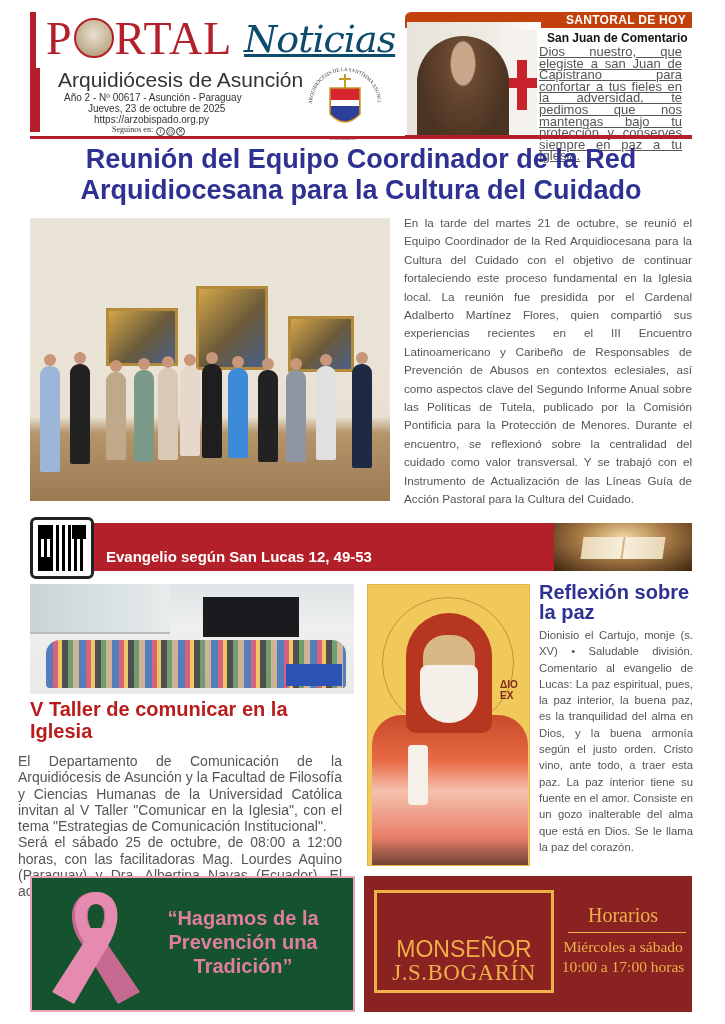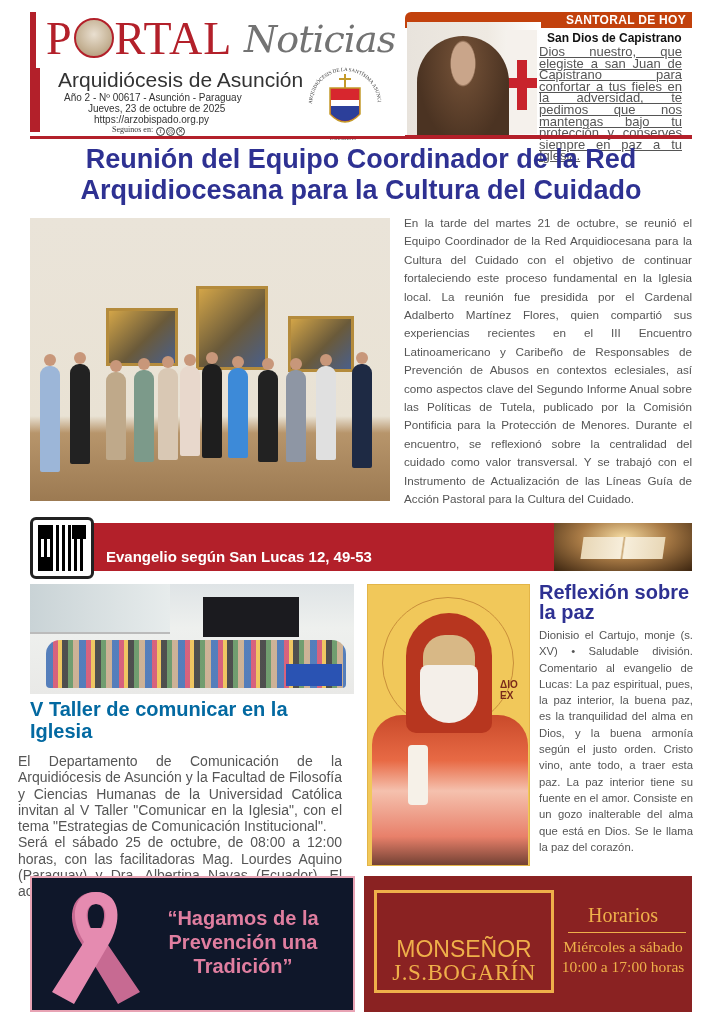--- a/index.html
+++ b/index.html
@@ -6,21 +6,21 @@
   html, body { width: 725px; height: 1024px; background: #ffffff; overflow: hidden; }
   body { position: relative; font-family: "Liberation Sans", sans-serif; color: #444; }
 
   
   .masthead { position: absolute; left: 30px; top: 12px; width: 368px; height: 124px; }
   .mast-bar { position: absolute; left: 0; top: 0; width: 6px; height: 120px; background: #b3202a; }
   .mast-bar:after { content: ""; position: absolute; left: 0; top: 56px; width: 10px; height: 64px; background: #b3202a; }
   .portal { position: absolute; left: 16px; top: 2px; font-family: "Liberation Serif", serif; font-size: 46px; color: #b3202a; letter-spacing: 1px; line-height: 50px; }
   .portal .o-medal { display: inline-block; width: 40px; height: 40px; border: 2px solid #b3202a; border-radius: 50%; vertical-align: -4px;
      background: radial-gradient(circle at 50% 40%, #e9dfd0 0%, #c8b69a 55%, #a98e6c 100%); margin: 0 1px; }
-  .noticias { position: absolute; left: 214px; top: 4px; font-family: "DejaVu Serif", serif; font-style: italic; font-size: 38px; color: #737373; line-height: 46px; letter-spacing: -1px; }
+  .noticias { position: absolute; left: 214px; top: 4px; font-family: "DejaVu Serif", serif; font-style: italic; font-size: 38px; color: #0c4a6e; line-height: 46px; letter-spacing: -1px; text-decoration: underline; }
   .arqui { position: absolute; left: 28px; top: 56px; font-size: 21px; color: #333; }
   .meta-line { position: absolute; font-size: 10px; color: #333; white-space: nowrap; }
   .meta-1 { left: 34px; top: 80px; }
   .meta-2 { left: 58px; top: 91px; }
   .meta-3 { left: 64px; top: 102px; }
   .meta-4 { left: 82px; top: 113px; font-size: 8px; font-family: "Liberation Serif", serif; }
   .soc { display: inline-block; width: 9px; height: 9px; border: 1px solid #333; border-radius: 50%; font-size: 6px; line-height: 7px; text-align: center; vertical-align: -1px; margin-left: 1px; }
   .crest { position: absolute; left: 270px; top: 52px; width: 90px; height: 80px; }
   .header-rule { position: absolute; left: 30px; top: 136px; width: 662px; height: 3px; background: #b3202a; }
 
@@ -68,40 +68,40 @@
   .bible:before { content: ""; position: absolute; left: 28px; top: 14px; width: 82px; height: 22px; background: linear-gradient(90deg, #e8d7b6, #f7eedb 48%, #caa774 50%, #f7eedb 52%, #e8d7b6); transform: skewX(-8deg); }
 
   
   .photo-taller { position: absolute; left: 30px; top: 584px; width: 324px; height: 110px; overflow: hidden;
      background: linear-gradient(180deg, #dfe4e6 0%, #eef0ee 40%, #e9e9e7 100%); }
   .taller-board { position: absolute; left: 173px; top: 13px; width: 96px; height: 40px; background: #1b1b1f; }
   .taller-window { position: absolute; left: 0; top: 0; width: 140px; height: 50px; background: linear-gradient(90deg,#c9d3d6,#e7ecec); border-bottom: 2px solid #bbb; }
   .crowd { position: absolute; left: 16px; top: 56px; width: 300px; height: 48px;
      background: repeating-linear-gradient(90deg, #3a6bb3 0 7px, #d44a6a 7px 12px, #f0c04a 12px 16px, #333 16px 22px, #5b8f5a 22px 27px, #c8a888 27px 33px); border-radius: 14px 14px 4px 4px; opacity: .85; }
   .blue-table { position: absolute; left: 256px; top: 80px; width: 56px; height: 22px; background: #2a53b3; }
-  .taller-title { position: absolute; left: 30px; top: 698px; width: 324px; font-size: 20px; line-height: 22px; font-weight: bold; color: #0369a1; }
+  .taller-title { position: absolute; left: 30px; top: 698px; width: 324px; font-size: 20px; line-height: 22px; font-weight: bold; color: #b91c1c; }
   .taller-body { position: absolute; left: 18px; top: 743px; width: 324px; font-size: 14px; line-height: 16.3px; color: #555; text-align: justify; margin-top: 10px; }
   .taller-body p + p { margin-top: 0; }
 
   
   .icon-img { position: absolute; left: 367px; top: 584px; width: 163px; height: 282px; overflow: hidden;
      background: #f1c85a; border: 1px solid #e3b548; }
   .halo { position: absolute; left: 14px; top: 12px; width: 132px; height: 132px; border: 1.5px solid #c98f3a; border-radius: 50%; }
   .hood { position: absolute; left: 38px; top: 28px; width: 86px; height: 120px; border-radius: 43px 43px 10px 10px; background: #b7361f; }
   .face { position: absolute; left: 55px; top: 50px; width: 52px; height: 36px; border-radius: 22px 22px 6px 6px; background: #d8b886; }
   .beard { position: absolute; left: 52px; top: 80px; width: 58px; height: 58px; border-radius: 8px 8px 30px 30px; background: #f4efe9; }
   .robe { position: absolute; left: 4px; top: 130px; width: 156px; height: 152px; border-radius: 30px 30px 0 0;
      background: linear-gradient(180deg, #c94a2a 0%, #e86a45 30%, #f5c1ae 50%, #e8806a 80%, #6b3d30 100%); }
   .scroll { position: absolute; left: 40px; top: 160px; width: 20px; height: 60px; background: #f6f1e8; border-radius: 4px; }
   .greek { position: absolute; left: 132px; top: 94px; font-size: 10px; line-height: 11px; color: #7a2a1a; font-weight: bold; }
   .refl-title { position: absolute; left: 539px; top: 582px; width: 158px; font-size: 20px; line-height: 20px; font-weight: bold; color: #2e3192; }
   .refl-body { position: absolute; left: 539px; top: 627px; width: 154px; font-size: 11.3px; line-height: 16.3px; color: #555; text-align: justify; }
 
   
-  .pink-banner { position: absolute; left: 30px; top: 876px; width: 325px; height: 136px; background: #0f172a; border: 2px solid #e8a3b4; }
+  .pink-banner { position: absolute; left: 30px; top: 876px; width: 325px; height: 136px; background: #14532d; border: 2px solid #e8a3b4; }
   .ribbon { position: absolute; left: 16px; top: 8px; width: 96px; height: 122px; }
   .pink-text { position: absolute; left: 100px; top: 28px; width: 222px; text-align: center; font-size: 20px; line-height: 24px; font-weight: bold; color: #e07ea0; }
 
   .museo-banner { position: absolute; left: 364px; top: 876px; width: 328px; height: 136px; background: #8a2222; }
   .museo-box { position: absolute; left: 10px; top: 14px; width: 180px; height: 103px; border: 3px solid #efb04a; }
   .museo-1 { position: absolute; left: 0; top: 6px; width: 174px; text-align: center; font-family: "Liberation Serif", serif; font-size: 38px; line-height: 36px; color: #efb04a; letter-spacing: 1px; }
   .museo-2 { position: absolute; left: 0; top: 44px; width: 174px; text-align: center; font-family: Liberation Sans, sans-serif; font-size: 23px; line-height: 24px; color: #efb04a; }
   .museo-3 { position: absolute; left: 0; top: 68px; width: 174px; text-align: center; font-family: "Liberation Serif", serif; font-size: 23px; line-height: 24px; color: #efb04a; letter-spacing: .5px; }
   .horarios { position: absolute; left: 190px; top: 28px; width: 138px; text-align: center; font-family: "Liberation Serif", serif; font-size: 20px; color: #efb04a; }
   .hor-rule { position: absolute; left: 204px; top: 56px; width: 118px; height: 1px; background: #efb04a; }
@@ -139,21 +139,21 @@
 </div>
 
 <div class="santoral">
   <div class="sant-head">
       <span>SANTORAL DE HOY</span>
     </div>
   <div class="sant-img">
     <div class="flag"></div>
     <div class="monk"></div>
   </div>
-  <div class="sant-name">San Dios de Capistrano</div>
+  <div class="sant-name">San Juan de Comentario</div>
   <div class="sant-text">Dios nuestro, que elegiste a san Juan de Capistrano para confortar a tus fieles en la adversidad, te pedimos que nos mantengas bajo tu protección y conserves siempre en paz a tu Iglesia.</div>
   <div class="sant-rule"></div>
 </div>
 
 <div class="header-rule"></div>
 
 <h1 class="main-title">
   <span>Reunión del Equipo Coordinador de la Red</span><br>
   <span>Arquidiocesana para la Cultura del Cuidado</span>
 </h1>

